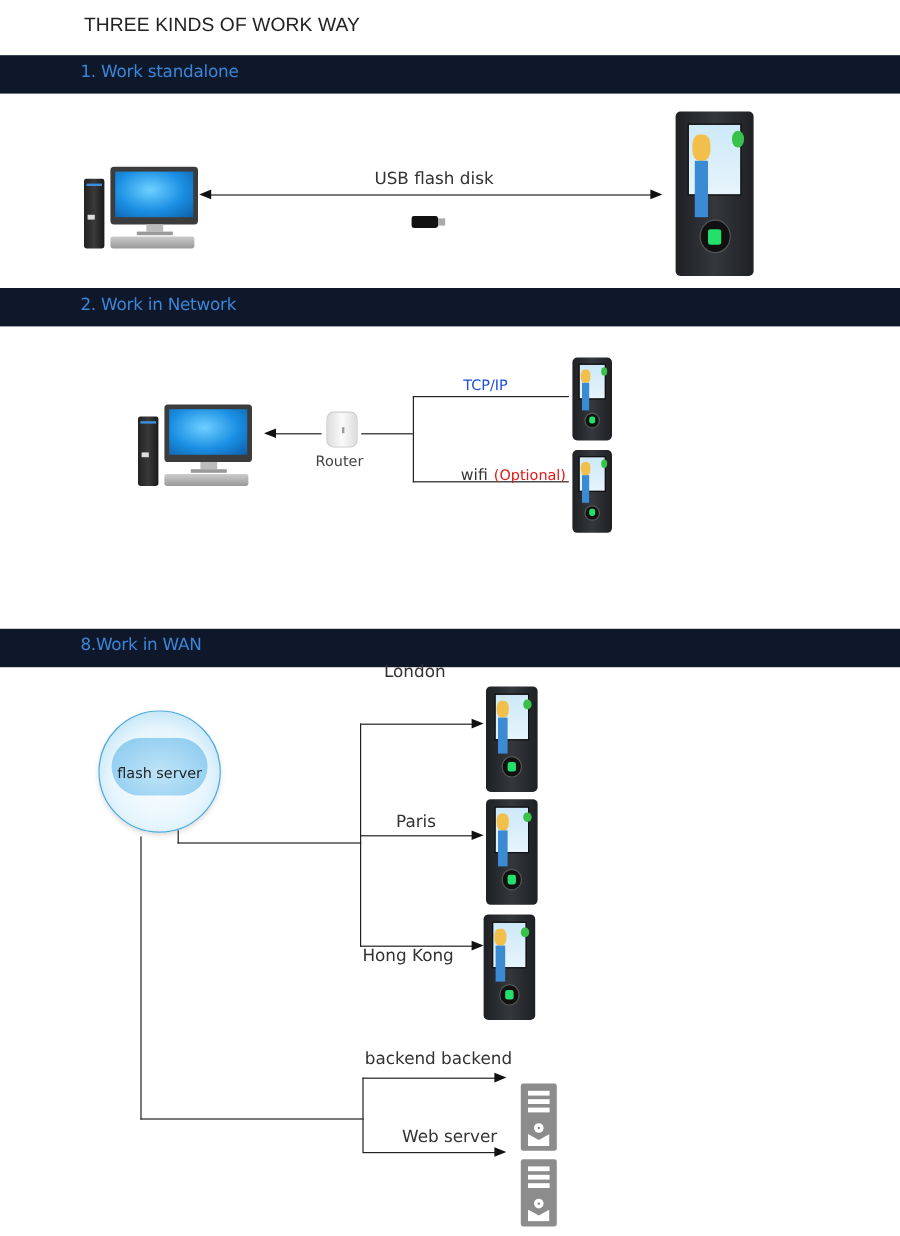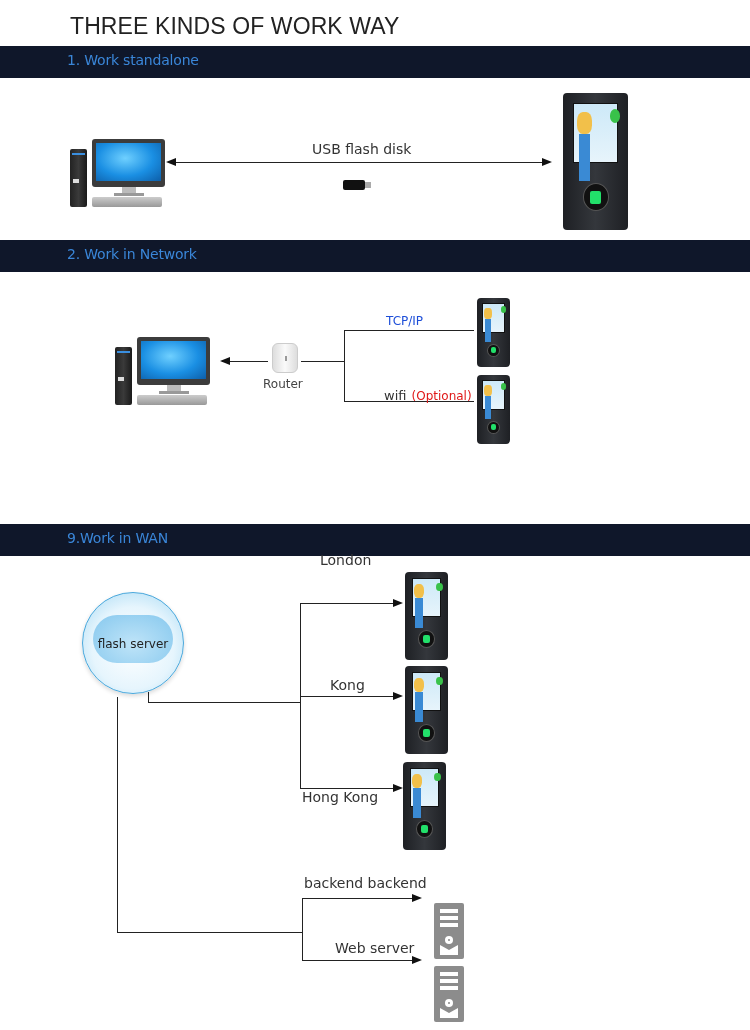--- a/index.html
+++ b/index.html
@@ -1,20 +1,20 @@
 <!DOCTYPE html>
 <html><head>
 <meta charset="utf-8">
 <style>
   html, body { margin:0; padding:0; background:#ffffff; }
   body { width:750px; height:1030px; position:relative; overflow:hidden;
          font-family:"DejaVu Sans", sans-serif; color:#333; }
   .abs { position:absolute; }
   .title { left:70px; top:13px; font-family:"Liberation Sans", sans-serif;
-           font-size:23px; color:#222; letter-spacing:0.1px; }
+           font-size:16px; color:#222; letter-spacing:0.1px; }
   .band { left:0; width:750px; height:32px; background:#0f172a; }
   .band span { position:absolute; left:67px; top:6px; font-size:14px; color:#3a86d8;
                font-family:"DejaVu Sans", sans-serif; letter-spacing:-0.2px; }
   .lbl { font-size:14px; color:#333; white-space:nowrap; }
   .lbl-sm { font-size:12px; color:#1d4ed8; white-space:nowrap; }
   .opt { color:#e01818; font-size:12px; }
   .line { background:#222; position:absolute; }
   .arrow-r { position:absolute; width:0; height:0; border-top:4px solid transparent;
              border-bottom:4px solid transparent; border-left:10px solid #111; }
   .arrow-l { position:absolute; width:0; height:0; border-top:4px solid transparent;
@@ -136,40 +136,40 @@
 </div>
 <div class="dev" style="left:477px; top:375px; width:33px; height:69px;">
   <div class="scr"></div>
     <div class="face"></div>
     <div class="body"></div>
     <div class="dot"></div>
     <div class="fp"></div>
 </div>
 
 <div class="abs band" style="top:524px;">
-  <span>9.Work in WAN</span>
+  <span>8.Work in WAN</span>
 </div>
 
 <div class="cloud">
   <div class="puff"></div>
   <span>flash server</span>
 </div>
 
 <div class="line" style="left:148px; top:692px; width:1px; height:11px;"></div>
 <div class="line" style="left:148px; top:702px; width:153px; height:1px;"></div>
 <div class="line" style="left:300px; top:603px; width:1px; height:186px;"></div>
 <div class="line" style="left:300px; top:603px; width:95px; height:1px;"></div>
 <div class="arrow-r" style="left:393px; top:599px;"></div>
 <div class="line" style="left:300px; top:696px; width:95px; height:1px;"></div>
 <div class="arrow-r" style="left:393px; top:692px;"></div>
 <div class="line" style="left:300px; top:788px; width:95px; height:1px;"></div>
 <div class="arrow-r" style="left:393px; top:784px;"></div>
 
 <div class="abs lbl" style="left:320px; top:552px;">London</div>
-<div class="abs lbl" style="left:330px; top:677px;">Kong</div>
+<div class="abs lbl" style="left:330px; top:677px;">Paris</div>
 <div class="abs lbl" style="left:302px; top:789px;">Hong Kong</div>
 
 <div class="dev" style="left:405px; top:572px; width:43px; height:88px;">
   <div class="scr"></div>
     <div class="face"></div>
     <div class="body"></div>
     <div class="dot"></div>
     <div class="fp"></div>
 </div>
 <div class="dev" style="left:405px; top:666px; width:43px; height:88px;">

